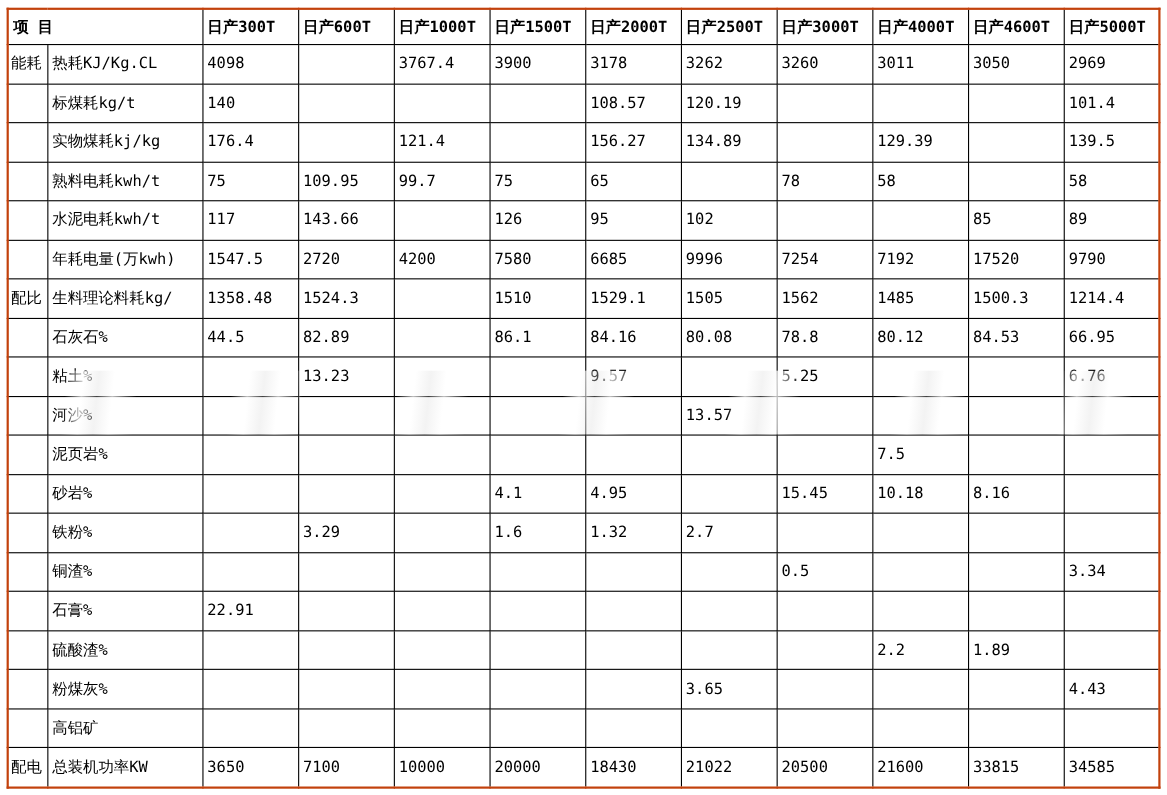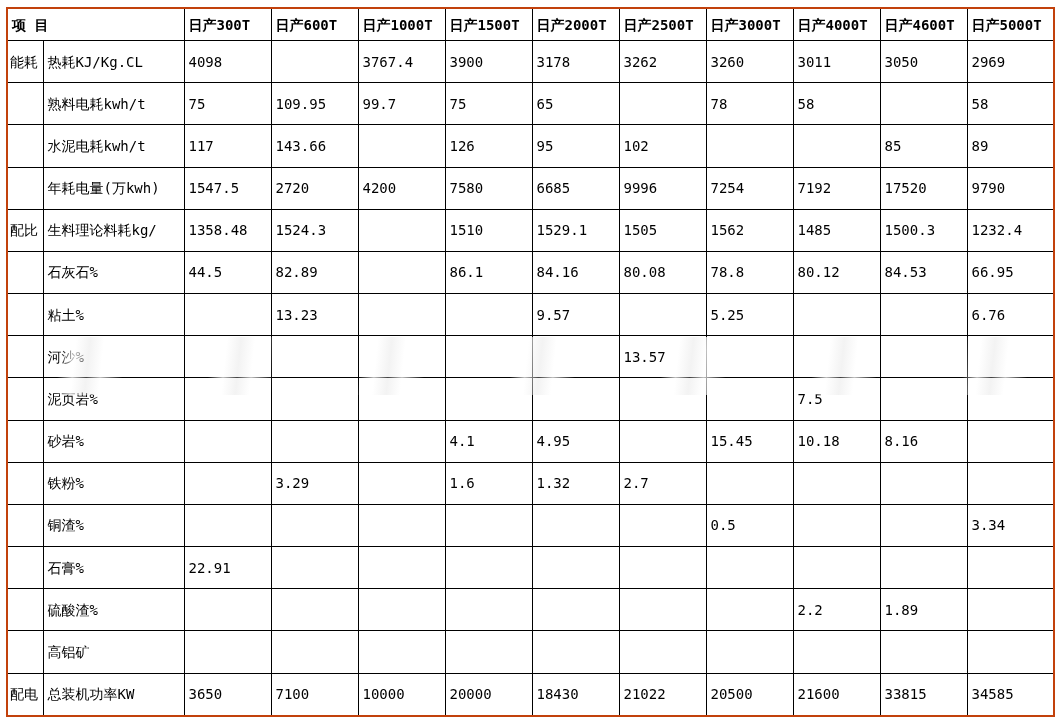--- a/index.html
+++ b/index.html
@@ -80,20 +80,48 @@
         <td>3900</td>
         <td>3178</td>
         <td>3262</td>
         <td>3260</td>
         <td>3011</td>
         <td>3050</td>
         <td>2969</td>
       </tr>
       <tr>
         <td class="group-cell"></td>
+        <td>标煤耗kg/t</td>
+        <td>140</td>
+        <td></td>
+        <td></td>
+        <td></td>
+        <td>108.57</td>
+        <td>120.19</td>
+        <td></td>
+        <td></td>
+        <td></td>
+        <td>101.4</td>
+      </tr>
+      <tr>
+        <td class="group-cell"></td>
+        <td>实物煤耗kj/kg</td>
+        <td>176.4</td>
+        <td></td>
+        <td>121.4</td>
+        <td></td>
+        <td>156.27</td>
+        <td>134.89</td>
+        <td></td>
+        <td>129.39</td>
+        <td></td>
+        <td>139.5</td>
+      </tr>
+      <tr>
+        <td class="group-cell"></td>
         <td>熟料电耗kwh/t</td>
         <td>75</td>
         <td>109.95</td>
         <td>99.7</td>
         <td>75</td>
         <td>65</td>
         <td></td>
         <td>78</td>
         <td>58</td>
         <td></td>
@@ -132,21 +160,21 @@
         <td>生料理论料耗kg/</td>
         <td>1358.48</td>
         <td>1524.3</td>
         <td></td>
         <td>1510</td>
         <td>1529.1</td>
         <td>1505</td>
         <td>1562</td>
         <td>1485</td>
         <td>1500.3</td>
-        <td>1232.4</td>
+        <td>1214.4</td>
       </tr>
       <tr>
         <td class="group-cell"></td>
         <td>石灰石%</td>
         <td>44.5</td>
         <td>82.89</td>
         <td></td>
         <td>86.1</td>
         <td>84.16</td>
         <td>80.08</td>
@@ -259,20 +287,34 @@
         <td></td>
         <td></td>
         <td></td>
         <td></td>
         <td></td>
         <td></td>
         <td></td>
         <td>2.2</td>
         <td>1.89</td>
         <td></td>
+      </tr>
+      <tr>
+        <td class="group-cell"></td>
+        <td>粉煤灰%</td>
+        <td></td>
+        <td></td>
+        <td></td>
+        <td></td>
+        <td></td>
+        <td>3.65</td>
+        <td></td>
+        <td></td>
+        <td></td>
+        <td>4.43</td>
       </tr>
       <tr>
         <td class="group-cell"></td>
         <td>高铝矿</td>
         <td></td>
         <td></td>
         <td></td>
         <td></td>
         <td></td>
         <td></td>

